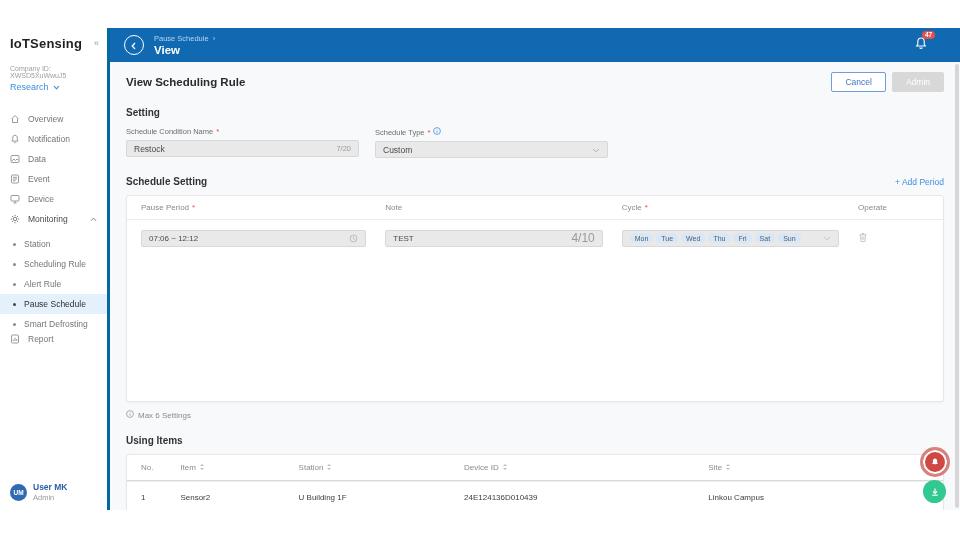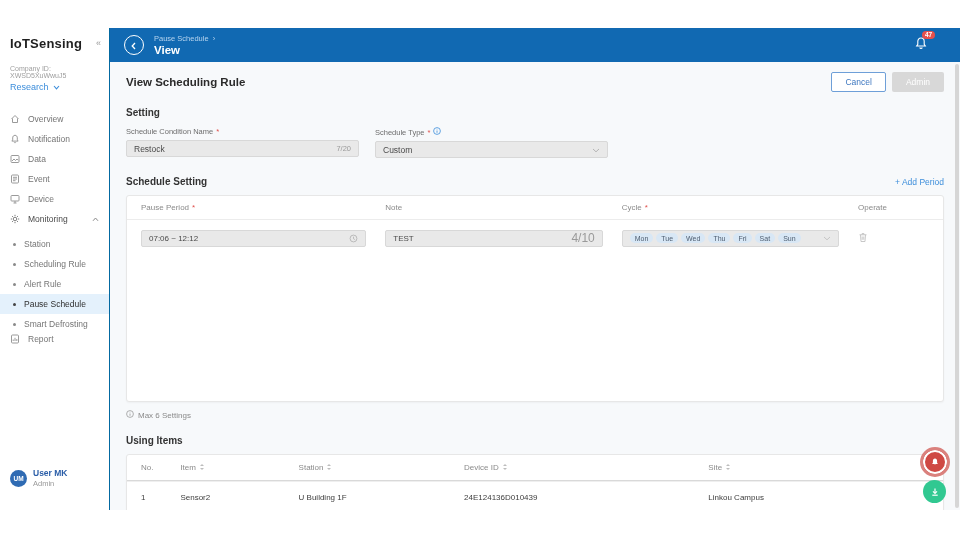--- a/index.html
+++ b/index.html
@@ -1,36 +1,36 @@
 <!DOCTYPE html>
 <html><head>
 <meta charset="utf-8">
 <style>
   * { margin:0; padding:0; box-sizing:border-box; }
   html,body { width:960px; height:540px; background:#ffffff; font-family:"Liberation Sans", sans-serif; overflow:hidden; }
   .app { position:absolute; top:28px; left:0; width:960px; height:482px; display:flex; background:#fff; }
 
   
-  .sidebar { width:110px; flex:0 0 110px; background:#fff; border-right:1px solid #0369a1; position:relative; }
+  .sidebar { width:110px; flex:0 0 110px; background:#fff; border-right:3px solid #0369a1; position:relative; }
   .side-top { padding:8px 8px 0 10px; display:flex; align-items:flex-start; justify-content:space-between; }
   .logo { font-size:13px; font-weight:bold; color:#1f1f1f; letter-spacing:.2px; }
   .collapse { color:#9a9a9a; font-size:9px; cursor:pointer; margin-top:2px; }
   .company { margin-top:14px; padding:0 10px; }
   .company-id { font-size:7px; color:#9e9e9e; }
   .workspace { margin-top:3px; font-size:9px; color:#3d8edb; display:flex; align-items:flex-end; gap:4px; }
   .nav { margin-top:22px; }
   .nav-item { height:20px; display:flex; gap:8px; padding:0 10px; font-size:8.5px; color:#757575; cursor:pointer; }
   .nav-item svg { flex:0 0 auto; }
   .nav-item.parent-open { color:#4a4a4a; }
   .nav-item .grow { flex:1; }
   .sub-item { height:20px; display:flex; align-items:center; gap:8px; padding:0 10px 0 13px; font-size:8.5px; color:#757575; cursor:pointer; }
   .sub-item .dot { width:3px; height:3px; border-radius:50%; background:#8a8a8a; flex:0 0 auto; }
   .sub-item.active { background:#e4f1fc; color:#2f2f2f; }
   .sub-item.active .dot { background:#444; }
-  .user-block { position:absolute; left:10px; bottom:22px; display:flex; align-items:center; gap:6px; cursor:pointer; }
+  .user-block { position:absolute; left:10px; bottom:8px; display:flex; align-items:center; gap:6px; cursor:pointer; }
   .avatar { width:17px; height:17px; border-radius:50%; background:#2f6bb3; color:#fff; font-size:6.5px; font-weight:bold; display:flex; align-items:center; justify-content:center; }
   .user-name { font-size:8.5px; font-weight:bold; color:#2b5ea8; }
   .user-role { font-size:7.5px; color:#9a9a9a; margin-top:1px; }
 
   
   .main { flex:1; display:flex; flex-direction:column; position:relative; min-width:0; }
   .topbar { height:34px; background:#1169b2; display:flex; align-items:center; padding:0 14px; flex:0 0 34px; }
   .back-btn { width:20px; height:20px; border:1.3px solid #fff; border-radius:50%; display:flex; align-items:center; justify-content:center; cursor:pointer; margin-right:10px; }
   .crumbs .bc-row { display:flex; align-items:center; gap:4px; font-size:7.5px; color:#b5d3ee; }
   .crumbs .title { font-size:11.5px; font-weight:bold; color:#fff; margin-top:1px; }

